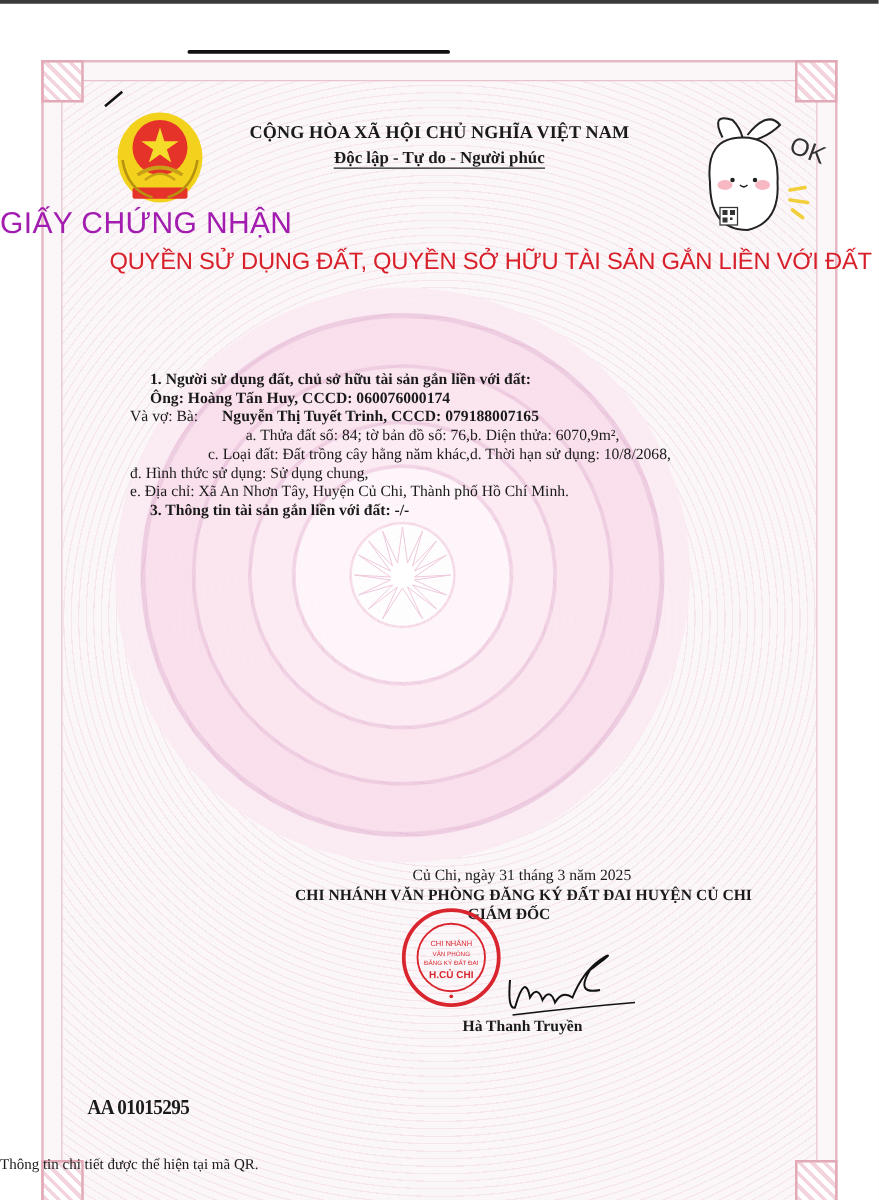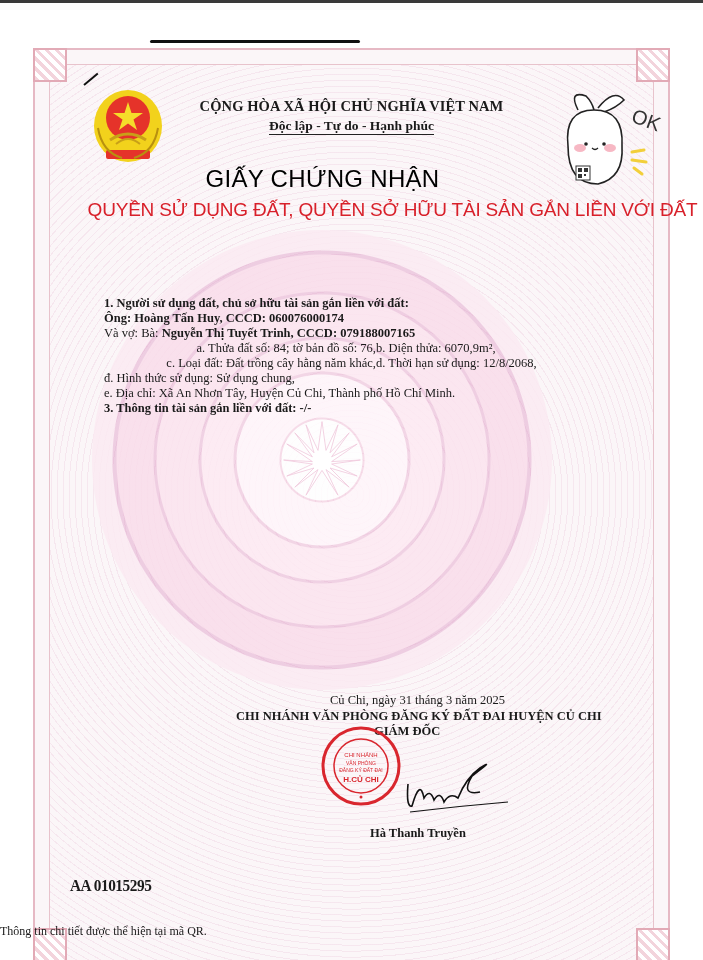--- a/index.html
+++ b/index.html
@@ -36,33 +36,33 @@
       #fbe3ee 124px 165px, rgba(225,160,200,0.55) 166px 168px, #f9dcea 169px 205px,
       rgba(220,150,195,0.5) 206px 209px, #fbeaf2 210px 230px);
     opacity: 0.85;
   }
   .star { position: absolute; left: 282px; top: 420px; width: 80px; height: 80px; }
   .emblem { position: absolute; left: 92px; top: 88px; width: 72px; height: 82px; }
   .pen-mark { position: absolute; left: 84px; top: 84px; width: 18px; height: 2px; background: #111; transform: rotate(-40deg); transform-origin: left; }
   .header-line1 { position: absolute; left: 0; width: 703px; top: 98px; text-align: center; font-weight: bold; font-size: 14.5px; letter-spacing: 0.1px; }
   .header-line2 { position: absolute; left: 0; width: 703px; top: 118px; text-align: center; font-weight: bold; font-size: 13.5px; }
   .header-line2 span { border-bottom: 1px solid #222; padding-bottom: 1px; }
-  .title1 { position: absolute; left: 0; width: 645px; top: 165px; text-align: center; font-family: "Liberation Sans", sans-serif; font-size: 24px; color: #000000; letter-spacing: 0.3px; }
+  .title1 { position: absolute; left: 0; width: 645px; top: 165px; text-align: left; font-family: "Liberation Sans", sans-serif; font-size: 24px; color: #a21caf; letter-spacing: 0.3px; }
   .title2 { position: absolute; left: 0; width: 703px; top: 199px; text-align: center; font-family: "Liberation Sans", sans-serif; font-size: 19px; color: #d8202a; letter-spacing: -0.2px; margin-left: 41px; }
   .sticker { position: absolute; left: 558px; top: 88px; width: 110px; height: 110px; }
   .content { position: absolute; left: 104px; top: 296px; width: 520px; font-size: 12.5px; line-height: 15px; }
   .content .row { white-space: nowrap; height: 15px; }
-  .content .b { font-weight: bold; }
+  .content .b { font-weight: bold; margin-left: 16px; }
   .col-a { display: inline-block; width: 272px; text-align: right; }
   .sign-date { position: absolute; left: 330px; top: 693px; font-size: 12.5px; }
   .sign-org { position: absolute; left: 236px; top: 709px; font-size: 12.5px; font-weight: bold; }
   .sign-title { position: absolute; left: 374px; top: 724px; font-size: 12.5px; font-weight: bold; }
   .seal { position: absolute; left: 320px; top: 725px; width: 82px; height: 82px; }
   .signature { position: absolute; left: 400px; top: 748px; width: 110px; height: 70px; }
-  .signer { position: absolute; left: 370px; top: 814px; font-size: 12.5px; font-weight: bold; margin-top: 12px; }
+  .signer { position: absolute; left: 370px; top: 814px; font-size: 12.5px; font-weight: bold; }
   .serial { position: absolute; left: 70px; top: 876px; font-size: 17px; font-weight: bold; letter-spacing: -0.5px; transform: scaleX(0.9); transform-origin: left; }
   .footnote { position: absolute; left: 0; width: 703px; top: 924px; text-align: left; font-size: 12px; }
 </style>
 </head>
 <body>
 
 <div class="topbar"></div>
 <div class="scanline"></div>
 
 <div class="cert">
@@ -83,21 +83,21 @@
   <circle cx="36" cy="30" r="22" fill="#e5332a"></circle>
   <polygon fill="#f5dc2a" points="36,14 39.5,25 51,25 41.5,31.5 45,42 36,35.5 27,42 30.5,31.5 21,25 32.5,25"></polygon>
   <path d="M18 52 Q36 40 54 52" stroke="#c8a018" stroke-width="3" fill="none"></path>
   <path d="M24 56 Q36 46 48 56" stroke="#c8a018" stroke-width="2" fill="none"></path>
   <rect x="14" y="62" width="44" height="9" rx="2" fill="#e5332a"></rect>
   <path d="M6 40 Q10 64 30 70" stroke="#b8900f" stroke-width="2" fill="none"></path>
   <path d="M66 40 Q62 64 42 70" stroke="#b8900f" stroke-width="2" fill="none"></path>
 </svg>
 
 <div class="header-line1">CỘNG HÒA XÃ HỘI CHỦ NGHĨA VIỆT NAM</div>
-<div class="header-line2"><span>Độc lập - Tự do - Hạnh phúc</span></div>
+<div class="header-line2"><span>Độc lập - Tự do - Người phúc</span></div>
 
 <svg class="sticker" viewBox="0 0 110 110">
   <path d="M20 22 Q10 2 28 8 Q34 14 36 22" stroke="#222" stroke-width="1.6" fill="#fff"></path>
   <path d="M40 20 Q56 0 66 12 Q58 20 46 24" stroke="#222" stroke-width="1.6" fill="#fff"></path>
   <path d="M10 58 Q6 22 36 22 Q66 22 64 58 Q66 90 40 96 Q10 96 10 58 Z" fill="#fff" stroke="#222" stroke-width="1.6"></path>
   <ellipse cx="22" cy="60" rx="6" ry="4" fill="#f7b8c4"></ellipse>
   <ellipse cx="52" cy="60" rx="6" ry="4" fill="#f7b8c4"></ellipse>
   <circle cx="28" cy="56" r="1.8" fill="#222"></circle>
   <circle cx="46" cy="56" r="1.8" fill="#222"></circle>
   <path d="M34 60 Q37 63 40 60" stroke="#222" stroke-width="1.2" fill="none"></path>
@@ -111,21 +111,21 @@
 </svg>
 
 <div class="title1">GIẤY CHỨNG NHẬN</div>
 <div class="title2">QUYỀN SỬ DỤNG ĐẤT, QUYỀN SỞ HỮU TÀI SẢN GẮN LIỀN VỚI ĐẤT</div>
 
 <div class="content">
   <div class="row b">1. Người sử dụng đất, chủ sở hữu tài sản gắn liền với đất:</div>
   <div class="row b">Ông: Hoàng Tấn Huy, CCCD: 060076000174</div>
   <div class="row"><span>Và vợ: Bà: </span><span class="b">Nguyễn Thị Tuyết Trinh, CCCD: 079188007165</span></div>
   <div class="row"><span class="col-a">a. Thửa đất số: 84; tờ bản đồ số: 76,</span><span>b. Diện thửa: 6070,9m²,</span></div>
-  <div class="row"><span class="col-a">c. Loại đất: Đất trồng cây hằng năm khác,</span><span>d. Thời hạn sử dụng: 12/8/2068,</span></div>
+  <div class="row"><span class="col-a">c. Loại đất: Đất trồng cây hằng năm khác,</span><span>d. Thời hạn sử dụng: 10/8/2068,</span></div>
   <div class="row">đ. Hình thức sử dụng: Sử dụng chung,</div>
   <div class="row">e. Địa chỉ: Xã An Nhơn Tây, Huyện Củ Chi, Thành phố Hồ Chí Minh.</div>
   <div class="row b">3. Thông tin tài sản gắn liền với đất: -/-</div>
 </div>
 
 <div class="sign-date">Củ Chi, ngày 31 tháng 3 năm 2025</div>
 <div class="sign-org">CHI NHÁNH VĂN PHÒNG ĐĂNG KÝ ĐẤT ĐAI HUYỆN CỦ CHI</div>
 <div class="sign-title">GIÁM ĐỐC</div>
 
 <svg class="seal" viewBox="0 0 82 82">

